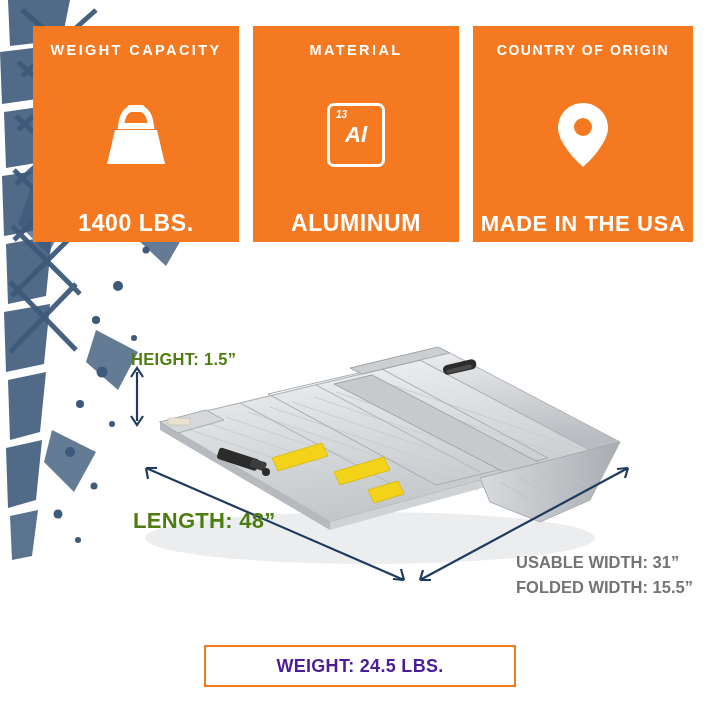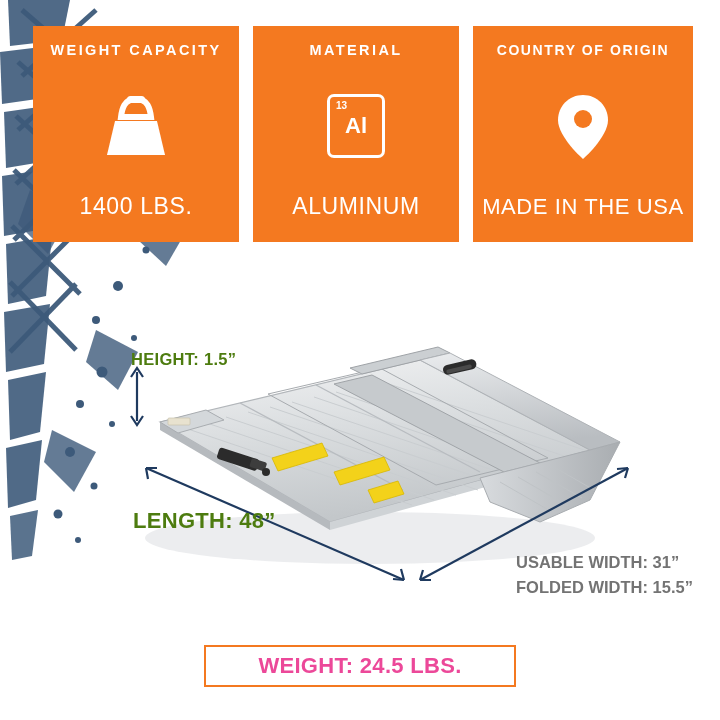--- a/index.html
+++ b/index.html
@@ -69,39 +69,40 @@
   .card.c3 .card-title { letter-spacing: 1.6px; font-size: 14px; }
   .card-icon {
     flex: 1 1 auto;
     display: flex;
     align-items: center;
     justify-content: center;
     width: 100%;
   }
   .card-value {
     font-size: 23px;
-    font-weight: 400;
+    font-weight: 700;
     letter-spacing: 0.6px;
     text-align: center;
-    padding-bottom: 24px;
+    padding-bottom: 7px;
     line-height: 1;
     white-space: nowrap;
   }
   .card.c3 .card-value { font-size: 22px; }
 
   
   .el-box {
     width: 52px;
     height: 58px;
     border: 3px solid #ffffff;
     border-radius: 7px;
     position: relative;
     display: flex;
     align-items: center;
     justify-content: center;
+    font-style: italic;
   }
   .el-num {
     position: absolute;
     top: 4px;
     left: 6px;
     font-size: 10px;
     font-weight: 700;
     line-height: 1;
   }
   .el-sym {
@@ -155,23 +156,23 @@
     top: 645px;
     width: 312px;
     height: 42px;
     border: 2px solid #f47920;
     box-sizing: border-box;
     display: flex;
     align-items: center;
     justify-content: center;
   }
   .weight-text {
-    color: #ec4899;
-    font-weight: 700;
-    font-size: 22px;
+    color: #4c1d95;
+    font-weight: 700;
+    font-size: 18px;
     letter-spacing: 0.3px;
   }
 </style>
 </head>
 <body>
 
 <div class="page">
 
   <svg class="splatter" viewBox="0 0 230 560" xmlns="http://www.w3.org/2000/svg">
     <g fill="#3d5a7a">

